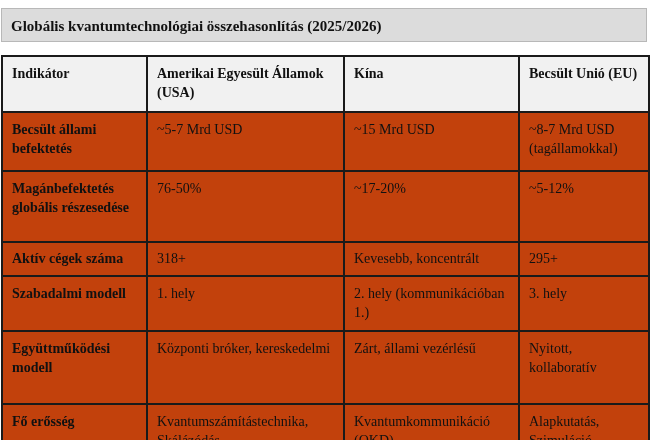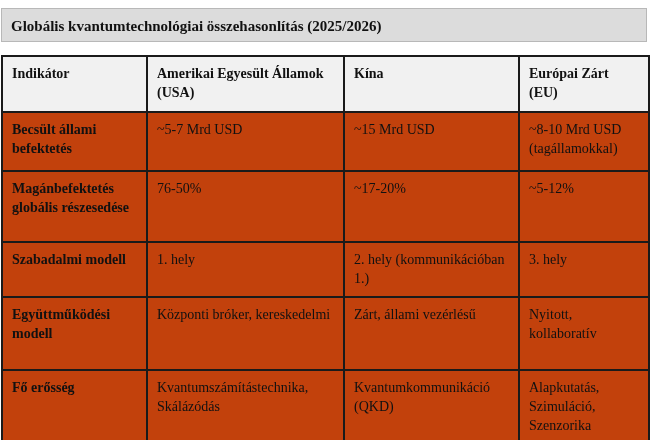--- a/index.html
+++ b/index.html
@@ -98,35 +98,41 @@
       <col class="c1">
         <col class="c2">
         <col class="c3">
         <col class="c4">
     </colgroup>
     <thead>
       <tr class="h-head">
         <th>Indikátor</th>
         <th>Amerikai Egyesült Államok (USA)</th>
         <th>Kína</th>
-        <th>Európai Zárt (EU)</th>
+        <th>Becsült Unió (EU)</th>
       </tr>
     </thead>
     <tbody>
       <tr class="h-r1">
         <td class="label">Becsült állami befektetés</td>
         <td>~5-7 Mrd USD</td>
         <td>~15 Mrd USD</td>
-        <td>~8-10 Mrd USD (tagállamokkal)</td>
+        <td>~8-7 Mrd USD (tagállamokkal)</td>
       </tr>
       <tr class="h-r2">
         <td class="label">Magánbefektetés globális részesedése</td>
         <td>76-50%</td>
         <td>~17-20%</td>
         <td>~5-12%</td>
+      </tr>
+      <tr class="h-r3">
+        <td class="label">Aktív cégek száma</td>
+        <td>318+</td>
+        <td>Kevesebb, koncentrált</td>
+        <td>295+</td>
       </tr>
       <tr class="h-r4">
         <td class="label">Szabadalmi modell</td>
         <td>1. hely</td>
         <td>2. hely (kommunikációban 1.)</td>
         <td>3. hely</td>
       </tr>
       <tr class="h-r5">
         <td class="label">Együttműködési modell</td>
         <td>Központi bróker, kereskedelmi</td>

